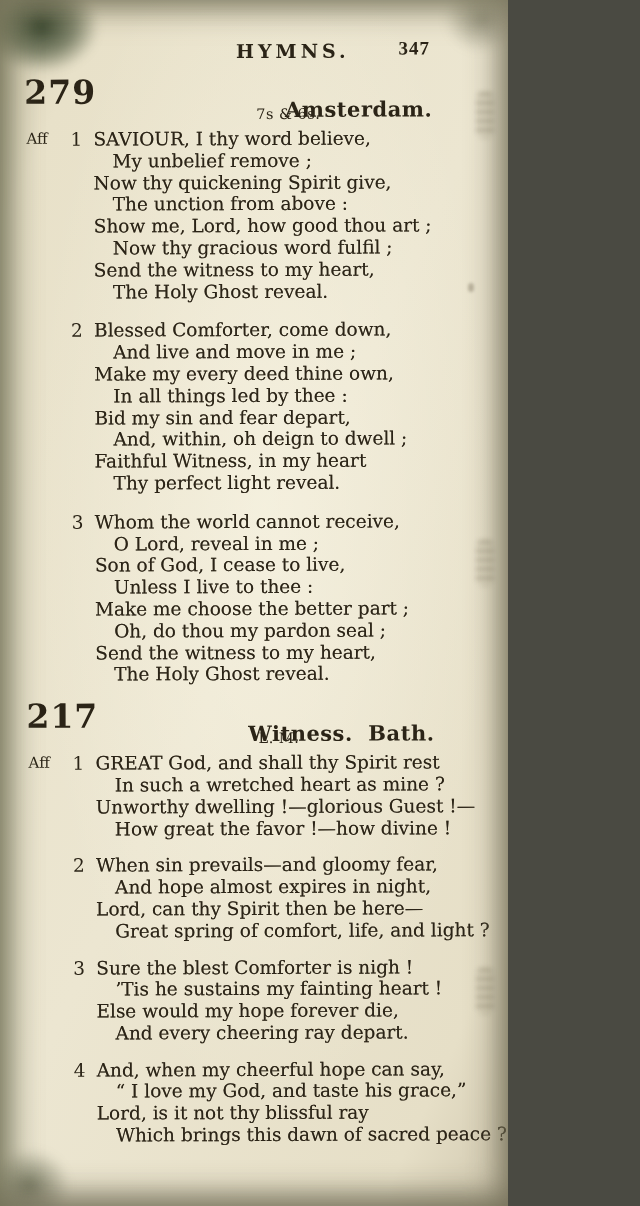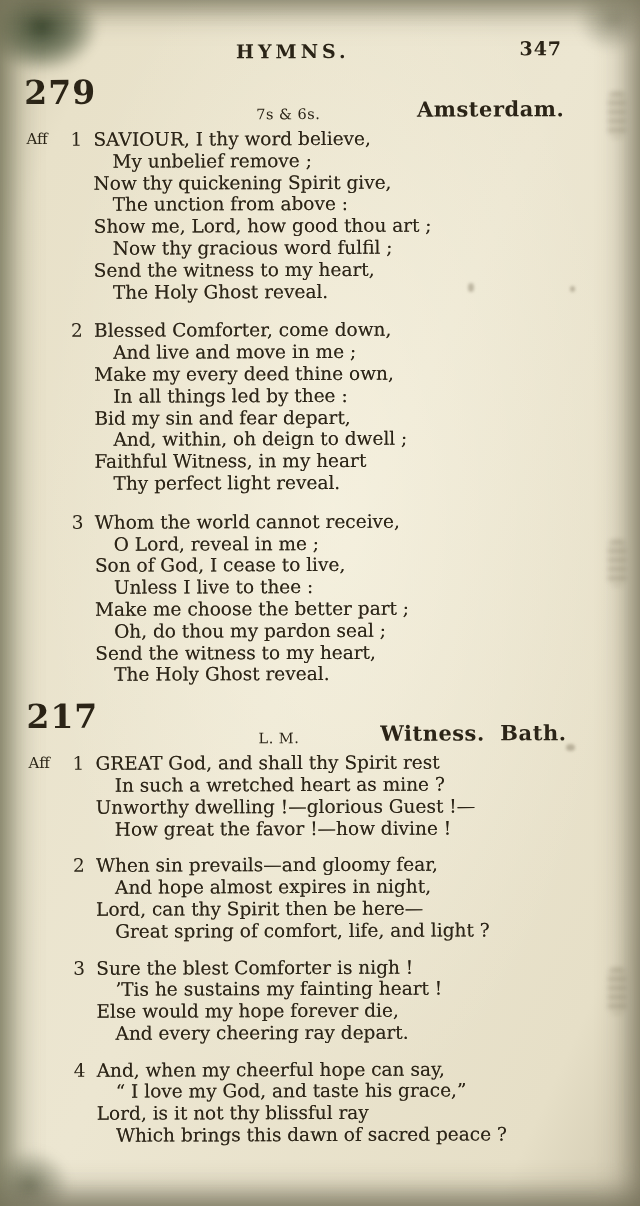--- a/index.html
+++ b/index.html
@@ -1,17 +1,17 @@
 <!DOCTYPE html>
 <html><head>
 <meta charset="utf-8">
 <style>
   html,body { margin:0; padding:0; background:#4a4a42; }
   .page {
-    position:relative; width:640px; height:1206px; overflow:hidden;
+    position:relative; width:508px; height:1206px; overflow:hidden;
     font-family:"DejaVu Serif", serif; color:#2b2417;
     background:
       radial-gradient(ellipse at 52% 42%, rgba(255,252,238,0.45), rgba(255,252,238,0) 62%),
       linear-gradient(115deg, #d8d0b6 0%, #e8e1c9 10%, #ece6d1 50%, #e6dfc7 88%, #cfc7ae 100%);
   }
   
   .vignette {
     position:absolute; inset:0; pointer-events:none; z-index:5;
     box-shadow:
       inset 0 0 34px 8px rgba(112,106,80,0.40),
@@ -39,21 +39,21 @@
   }
   .showthrough {
     position:absolute; right:14px; pointer-events:none; z-index:4;
     width:18px; height:46px; filter:blur(2.5px); border-radius:6px;
     background:repeating-linear-gradient(180deg, rgba(104,96,72,0.35) 0 4px, rgba(104,96,72,0.05) 4px 9px);
   }
   
   .content { position:absolute; left:0; top:40px; width:100%; z-index:2; transform:rotate(-0.2deg); }
   .running-head { position:relative; height:38px; }
   .head-title { position:absolute; left:238px; top:0; font-weight:bold; font-size:19px; letter-spacing:4px; }
-  .page-number { position:absolute; right:76px; top:-2px; font-weight:bold; font-size:19px; letter-spacing:1px; }
+  .page-number { position:absolute; right:76px; top:-2px; font-weight:bold; font-size:19px; letter-spacing:1px;font-family:Liberation Serif, serif; }
   .hymn { position:relative; }
   .hymn-heading { position:relative; height:50px; }
   .hymn-number { position:absolute; left:26px; top:-6px; font-size:33px; font-weight:bold; letter-spacing:1px; }
   .hymn-meter  { position:absolute; left:258px; bottom:6px; font-size:14.5px; letter-spacing:0.5px; }
   .hymn-tunes  { position:absolute; right:74px; bottom:6px; font-size:21px; font-weight:bold; letter-spacing:0.5px; white-space:pre; }
   .hymn-body { position:relative; padding-left:95px; }
   .aff-label { position:absolute; left:28px; top:1px; font-size:15px;text-align:right; }
   .verse { position:relative; margin-bottom:17px; }
   .hymn-217 .verse { margin-bottom:15px; }
   .verse-number { position:absolute; left:-23px; top:0; font-size:18.5px; }

